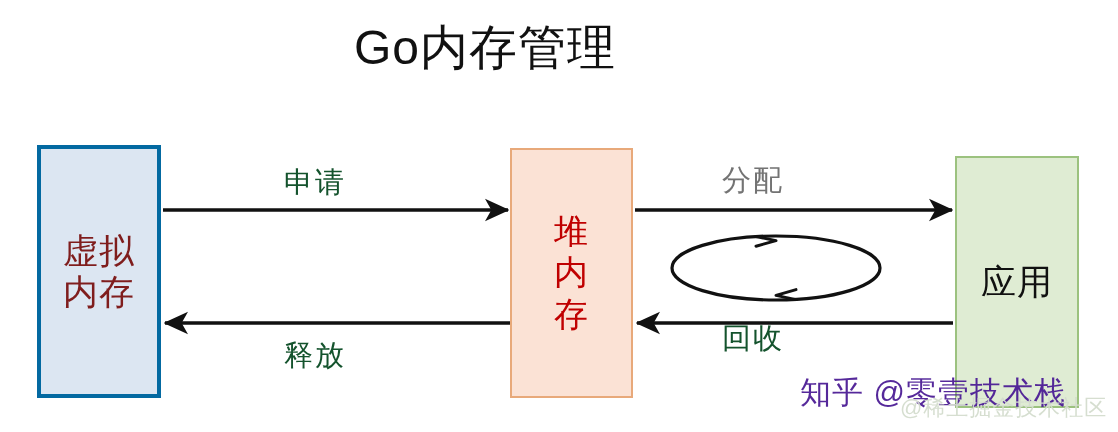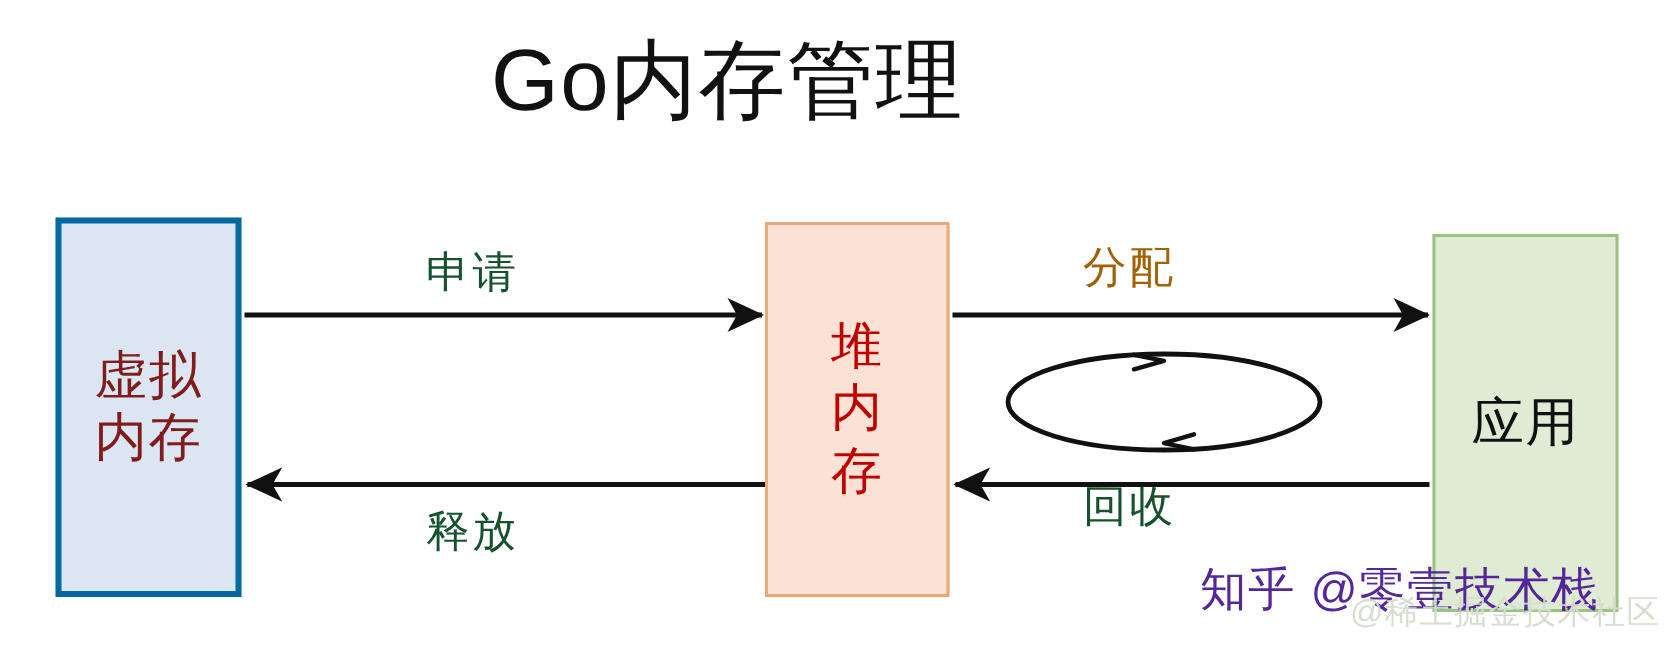--- a/index.html
+++ b/index.html
@@ -23,21 +23,21 @@
     height: 432px;
   }
 
   
   .title {
     position: absolute;
     left: 0;
     top: 22px;
     width: 970px;
     text-align: center;
-    font-size: 58px;
+    font-size: 48px;
     font-weight: 400;
     letter-spacing: 1px;
     line-height: 1.1;
     color: #111111;
     white-space: nowrap;
   }
 
   
   .node {
     position: absolute;
@@ -86,21 +86,21 @@
 
   
   .edge-label {
     position: absolute;
     font-size: 29px;
     letter-spacing: 2px;
     line-height: 1;
     white-space: nowrap;
     color: #14532d;
   }
-  .edge-label.red { color: #a16207; font-family: Liberation Mono, monospace; }
+  .edge-label.red { color: #737373; }
 
   .label-apply   { left: 284px; top: 168px; }
   .label-release { left: 284px; top: 341px; text-align: right; }
   .label-alloc   { left: 722px; top: 166px; }
   .label-reclaim { left: 722px; top: 324px; }
 
   
   .watermark {
     position: absolute;
     white-space: nowrap;

